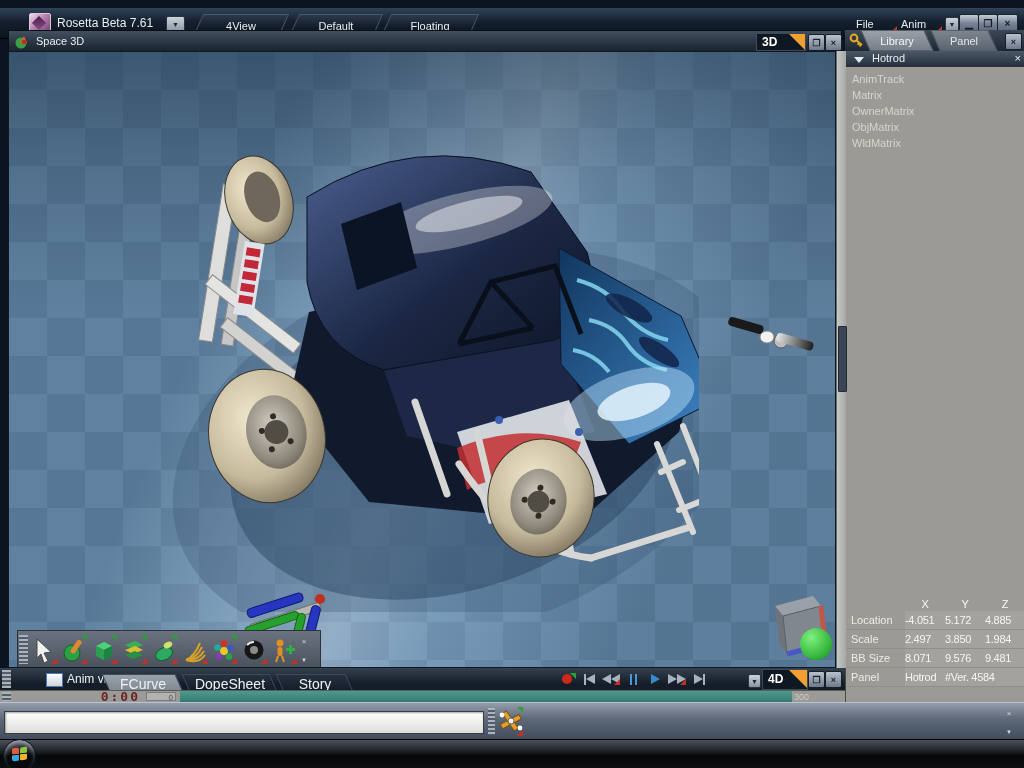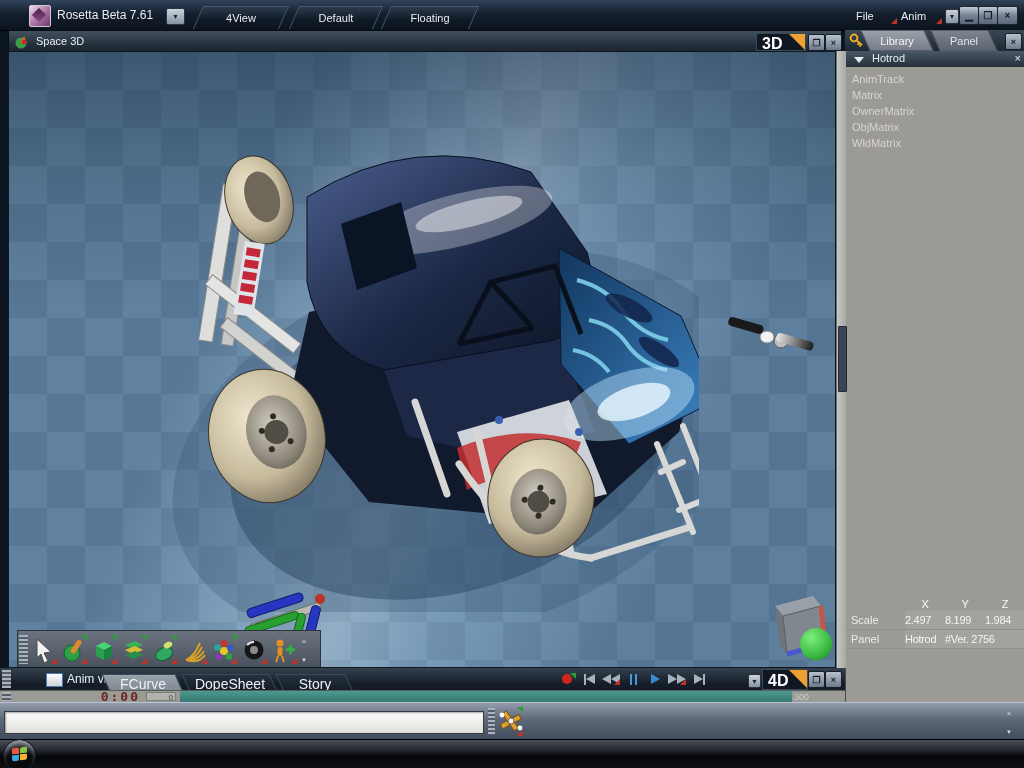--- a/index.html
+++ b/index.html
@@ -3,41 +3,41 @@
 <meta charset="utf-8">
 <style>
   html,body{margin:0;padding:0}
   body{width:1024px;height:768px;position:relative;overflow:hidden;
        background:#0c1420;font-family:"Liberation Sans",sans-serif;
        -webkit-font-smoothing:antialiased}
   .abs{position:absolute}
   .tx{color:#e9edf1;font-size:11px;white-space:nowrap}
 
   
-  #titlebar{left:0;top:0;width:1024px;height:30px;
+  #titlebar{left:0;top:8px;width:1024px;height:30px;
     background:linear-gradient(180deg,#31435a 0%,#15202e 45%,#0b131d 100%);
     border-bottom:1px solid #000}
   .ltab{top:6px;height:23px;color:#e8ecf0;font-size:11px}
   .ltab .bg{position:absolute;inset:0;background:linear-gradient(180deg,#2b3a4c,#101a26 60%,#0b141e);
     border:1px solid #45586c;border-bottom:none;transform:skewX(-24deg)}
   .ltab .lb{position:relative;width:100%;height:100%;display:flex;align-items:center;justify-content:center}
   .menu-btn{top:6px;height:19px;color:#e8ecf0;font-size:11px;display:flex;align-items:center;justify-content:flex-start}
   .red-corner{position:absolute;right:1px;bottom:1px;width:0;height:0;
     border-left:6px solid transparent;border-bottom:6px solid #c23224}
   .winbtn{top:6px;width:18px;height:17px;border:1px solid #1a2430;border-radius:2px;
     background:linear-gradient(180deg,#c3cad6,#778294 50%,#5b687c);
     color:#141c28;font-size:10px;display:flex;align-items:center;justify-content:center;font-weight:bold}
   .dd{background:linear-gradient(180deg,#cdd3dc,#8792a2);border:1px solid #2a3542;border-radius:2px;
      color:#1c2733;font-size:7px;display:flex;align-items:center;justify-content:center}
 
   
   #space3d{left:8px;top:30px;width:832px;height:21px;
     background:linear-gradient(180deg,#42505e,#232e3a 70%,#1b242e);border:1px solid #0a0f16}
   .mode-btn{background:#0f1822;border:1px solid #3c4a58;color:#fff;font-weight:bold;
-    font-size:16px;overflow:hidden}
+    font-size:12px;overflow:hidden}
   .wedge{position:absolute;right:0;top:0;width:0;height:0;
     border-top:17px solid #f0a030;border-left:17px solid transparent}
   .sm-btn{width:15px;height:15px;border:1px solid #161e28;border-radius:2px;
     background:linear-gradient(180deg,#b9c1cc,#6e7a8c);color:#18212c;font-size:9px;
     display:flex;align-items:center;justify-content:center;font-weight:bold}
 
   
   #rp-tabbar{left:845px;top:30px;width:179px;height:21px;
     background:linear-gradient(180deg,#3a4856,#1e2832)}
   .rtab{top:0;height:21px;font-size:11px}
@@ -199,32 +199,48 @@
   <div id="rp-table" class="abs">
     <div class="trow thead">
       <div class="tlabel"></div>
       <div class="tvals" style="background:transparent">
         <div class="tval" style="text-align:center">X</div>
         <div class="tval" style="text-align:center">Y</div>
         <div class="tval" style="text-align:center">Z</div>
       </div>
     </div>
     <div class="trow">
+      <div class="tlabel">Location</div>
+      <div class="tvals">
+        <div class="tval">-4.051</div>
+        <div class="tval">5.172</div>
+        <div class="tval">4.885</div>
+      </div>
+    </div>
+    <div class="trow">
       <div class="tlabel">Scale</div>
       <div class="tvals">
         <div class="tval">2.497</div>
-        <div class="tval">8.199</div>
+        <div class="tval">3.850</div>
         <div class="tval">1.984</div>
+      </div>
+    </div>
+    <div class="trow">
+      <div class="tlabel">BB Size</div>
+      <div class="tvals">
+        <div class="tval">8.071</div>
+        <div class="tval">9.576</div>
+        <div class="tval">9.481</div>
       </div>
     </div>
     <div class="trow">
       <div class="tlabel">Panel</div>
       <div class="tvals">
         <div class="tval">Hotrod</div>
-        <div class="tval" style="width:80px">#Ver. 2756</div>
+        <div class="tval" style="width:80px">#Ver. 4584</div>
       </div>
     </div>
   </div>
 </div>
 
 <div id="viewport" class="abs">
 
   <svg class="abs" style="left:150px;top:50px" width="540" height="510" viewBox="0 0 540 510">
     <defs>
       <linearGradient id="roofG" x1="0" y1="0" x2="1" y2="1">

